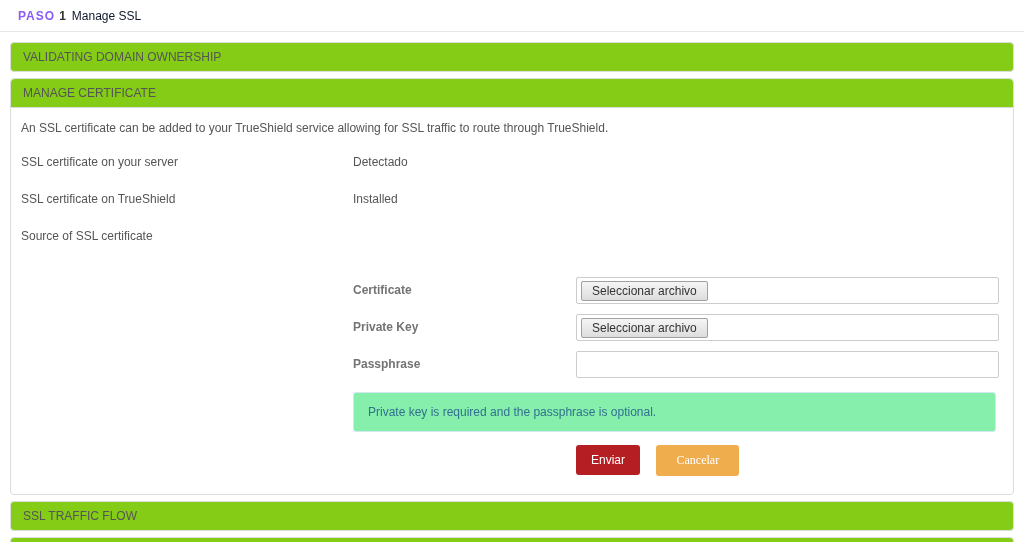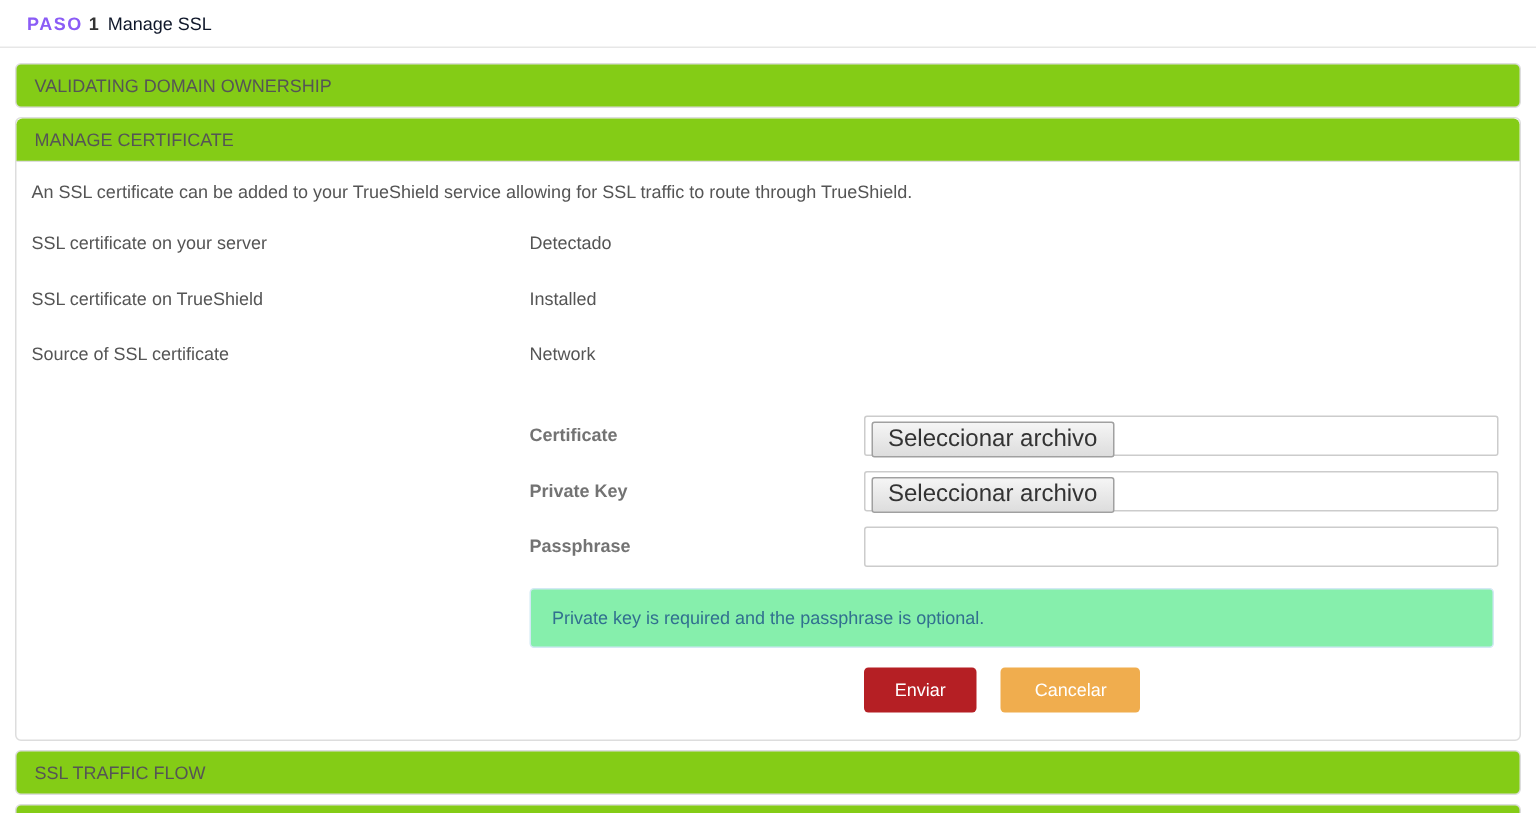--- a/index.html
+++ b/index.html
@@ -63,21 +63,21 @@
     border-radius: 2px;
     background: #fff;
     padding: 3px 4px;
     height: 27px;
   }
   .file-btn {
     background: linear-gradient(#f5f5f5, #dddddd);
     border: 1px solid #a0a0a0;
     border-radius: 2px;
     padding: 2px 10px;
-    font-size: 16px;
+    font-size: 12px;
     color: #333;
     font-family: "Liberation Sans", sans-serif;
     cursor: pointer;
   }
   .text-input {
     width: 423px;
     height: 27px;
     border: 1px solid #cccccc;
     border-radius: 2px;
     padding: 4px 6px;
@@ -97,22 +97,22 @@
   .btn {
     border: none;
     border-radius: 3px;
     color: #ffffff;
     font-size: 12px;
     font-family: "Liberation Sans", sans-serif;
     padding: 8px 0;
     cursor: pointer;
     text-align: center;
   }
-  .btn-submit { width: 75px; margin-right: 13px; }
-  .btn-cancel { width: 93px; }
+  .btn-submit { width: 64px; margin-right: 13px; }
+  .btn-cancel { width: 83px; font-family: Liberation Serif, serif; }
 </style>
 </head>
 <body>
 
 <div class="topbar">
   <span class="step">PASO</span><span class="step-num">1</span><span class="title">Manage SSL</span>
 </div>
 
 <div class="panels">
 
@@ -127,21 +127,20 @@
       <div class="static-row">
         <div class="lbl">SSL certificate on your server</div>
         <div class="val">Detectado</div>
       </div>
       <div class="static-row">
         <div class="lbl">SSL certificate on TrueShield</div>
         <div class="val">Installed</div>
       </div>
       <div class="static-row">
         <div class="lbl">Source of SSL certificate</div>
-        <div class="val">Network</div>
       </div>
 
       <div class="form-area">
         <div class="form-row">
           <div class="flbl">Certificate</div>
           <div class="fctl">
             <div class="file-box">
               <button class="file-btn">Seleccionar archivo</button>
             </div>
           </div>

